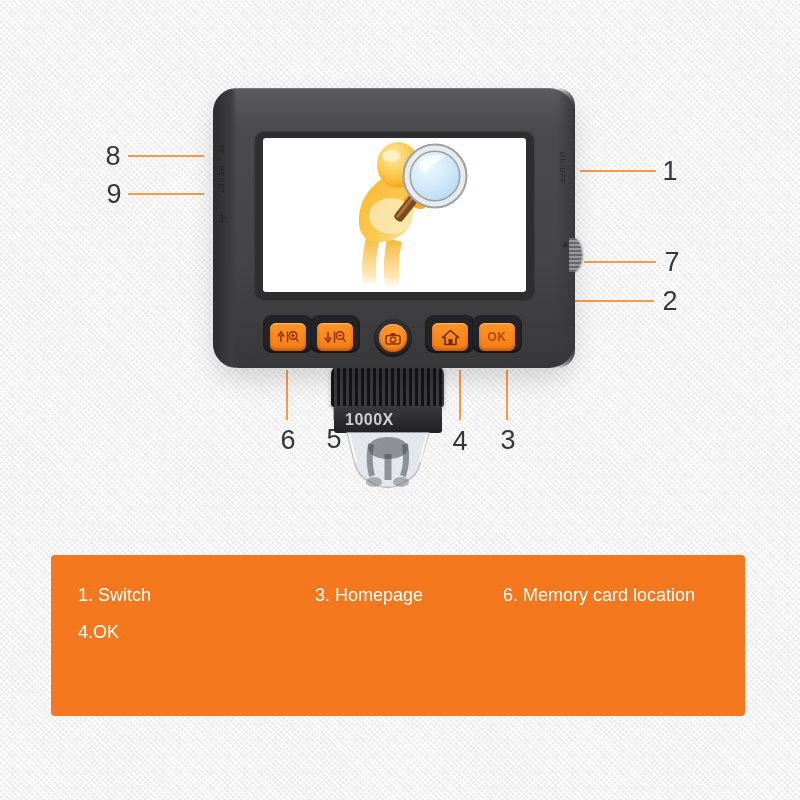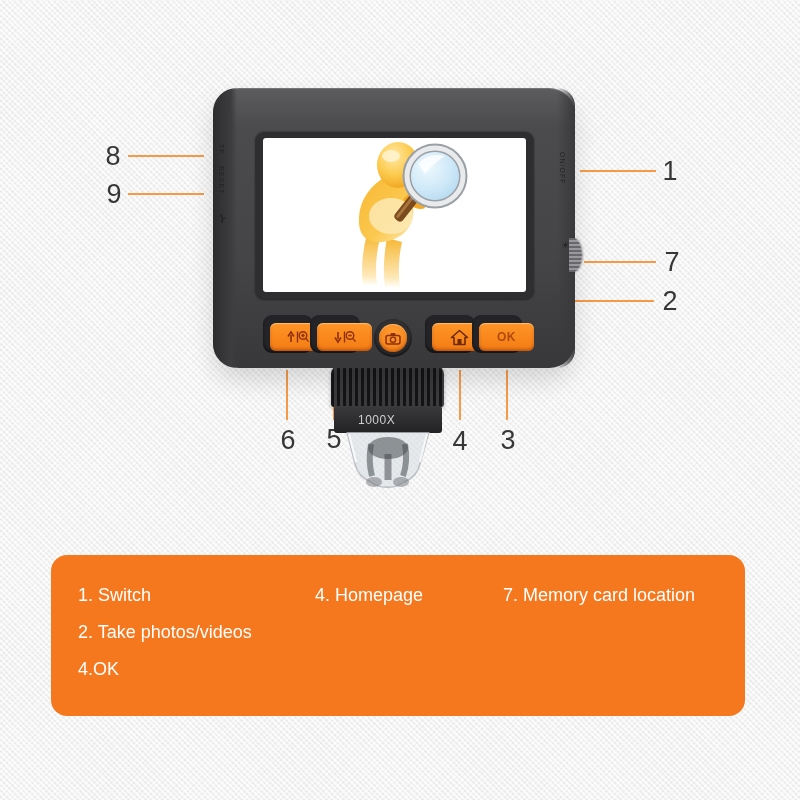--- a/index.html
+++ b/index.html
@@ -30,42 +30,42 @@
     border-radius:9px;box-shadow:inset 0 1px 1px rgba(255,255,255,.09),0 1px 2px rgba(0,0,0,.45);}
   .screen{position:absolute;left:8px;top:7px;width:263px;height:154px;background:#ffffff;border-radius:3px;overflow:hidden;}
   .wheel{position:absolute;left:356px;top:150px;width:13px;height:34px;
     border-radius:0 9px 9px 0/0 17px 17px 0;
     background:repeating-linear-gradient(0deg,#68686c 0 2px,#99999d 2px 4px);
     box-shadow:1px 0 2px rgba(0,0,0,.35);}
   .sun{position:absolute;left:348px;top:152px;font-size:9px;color:#1f1f21;transform:rotate(90deg);}
   
   .slot{position:absolute;top:227px;width:50px;height:38px;background:#242428;border-radius:9px;
     box-shadow:inset 0 -2px 3px rgba(0,0,0,.5);}
-  .obtn{position:absolute;left:7px;top:8px;width:55px;height:28px;border:none;padding:0;
+  .obtn{position:absolute;left:7px;top:8px;width:36px;height:28px;border:none;padding:0;
     border-radius:6px;background:linear-gradient(180deg,#ff9526,#f37c14);
     box-shadow:inset 0 1px 1px rgba(255,230,180,.55), inset 0 -2px 3px rgba(140,40,0,.45);
     display:flex;align-items:center;justify-content:center;}
   .cam-ring{position:absolute;left:161px;top:231px;width:38px;height:38px;border-radius:50%;
     background:radial-gradient(circle at 50% 40%,#3a3a3c,#232327);box-shadow:inset 0 -2px 3px rgba(0,0,0,.5);}
   .cam-btn{position:absolute;left:5px;top:5px;width:28px;height:28px;border:none;padding:0;border-radius:50%;
     background:radial-gradient(circle at 50% 32%,#ff9c30,#f07a12);
     box-shadow:inset 0 1px 1px rgba(255,230,180,.5), inset 0 -2px 3px rgba(140,40,0,.4);
     display:flex;align-items:center;justify-content:center;}
   .ok-label{font-size:12px;font-weight:bold;color:#b24a10;letter-spacing:.5px;}
   
   .neck{position:absolute;left:348px;top:356px;width:88px;height:16px;background:#1e1e20;}
   .knurl{position:absolute;left:331px;top:366px;width:113px;height:41px;border-radius:8px 8px 3px 3px;
     background:repeating-linear-gradient(90deg,#141416 0 3px,#3b3b3d 3px 6px);
     box-shadow:inset 0 2px 3px rgba(255,255,255,.08), 0 2px 4px rgba(0,0,0,.25);}
   .lens-band{position:absolute;left:334px;top:406px;width:108px;height:27px;border-radius:3px;
     background:linear-gradient(180deg,#3a3a3c,#222224);display:flex;align-items:center;}
-  .lens-band span{color:#cfcfcf;font-size:12px;padding-left:24px;letter-spacing:.5px;}
+  .lens-band span{color:#cfcfcf;font-size:16px;padding-left:11px;letter-spacing:.5px;font-weight:bold;}
   .cone{position:absolute;left:341px;top:432px;}
   
-  .legend{position:absolute;left:51px;top:555px;width:694px;height:161px;border-radius:16px;
+  .legend{position:absolute;left:51px;top:555px;width:694px;height:161px;border-radius:4px;
     background:var(--accent);}
   .lcol{position:absolute;top:31px;display:flex;flex-direction:column;}
   .lcol div{color:var(--legendText);font-size:18px;font-weight:400;line-height:1;margin-bottom:19px;white-space:nowrap;}
 </style>
 </head>
 <body>
 
 <div class="canvas">
 
   <div class="cline" style="left:128px;top:155px;width:76px"></div>
@@ -209,24 +209,23 @@
     <div class="slot" style="left:259px">
       <button class="obtn">
         <span class="ok-label">OK</span>
       </button>
     </div>
   </div>
 
   <div class="legend">
     <div class="lcol" style="left:27px">
       <div>1. Switch</div>
-      <div>2. Take photos/videos</div>
       <div>4.OK</div>
     </div>
     <div class="lcol" style="left:264px">
-      <div>4. Homepage</div>
+      <div>3. Homepage</div>
     </div>
     <div class="lcol" style="left:452px">
-      <div>7. Memory card location</div>
+      <div>6. Memory card location</div>
     </div>
   </div>
 
 </div>
 
 </body></html>

